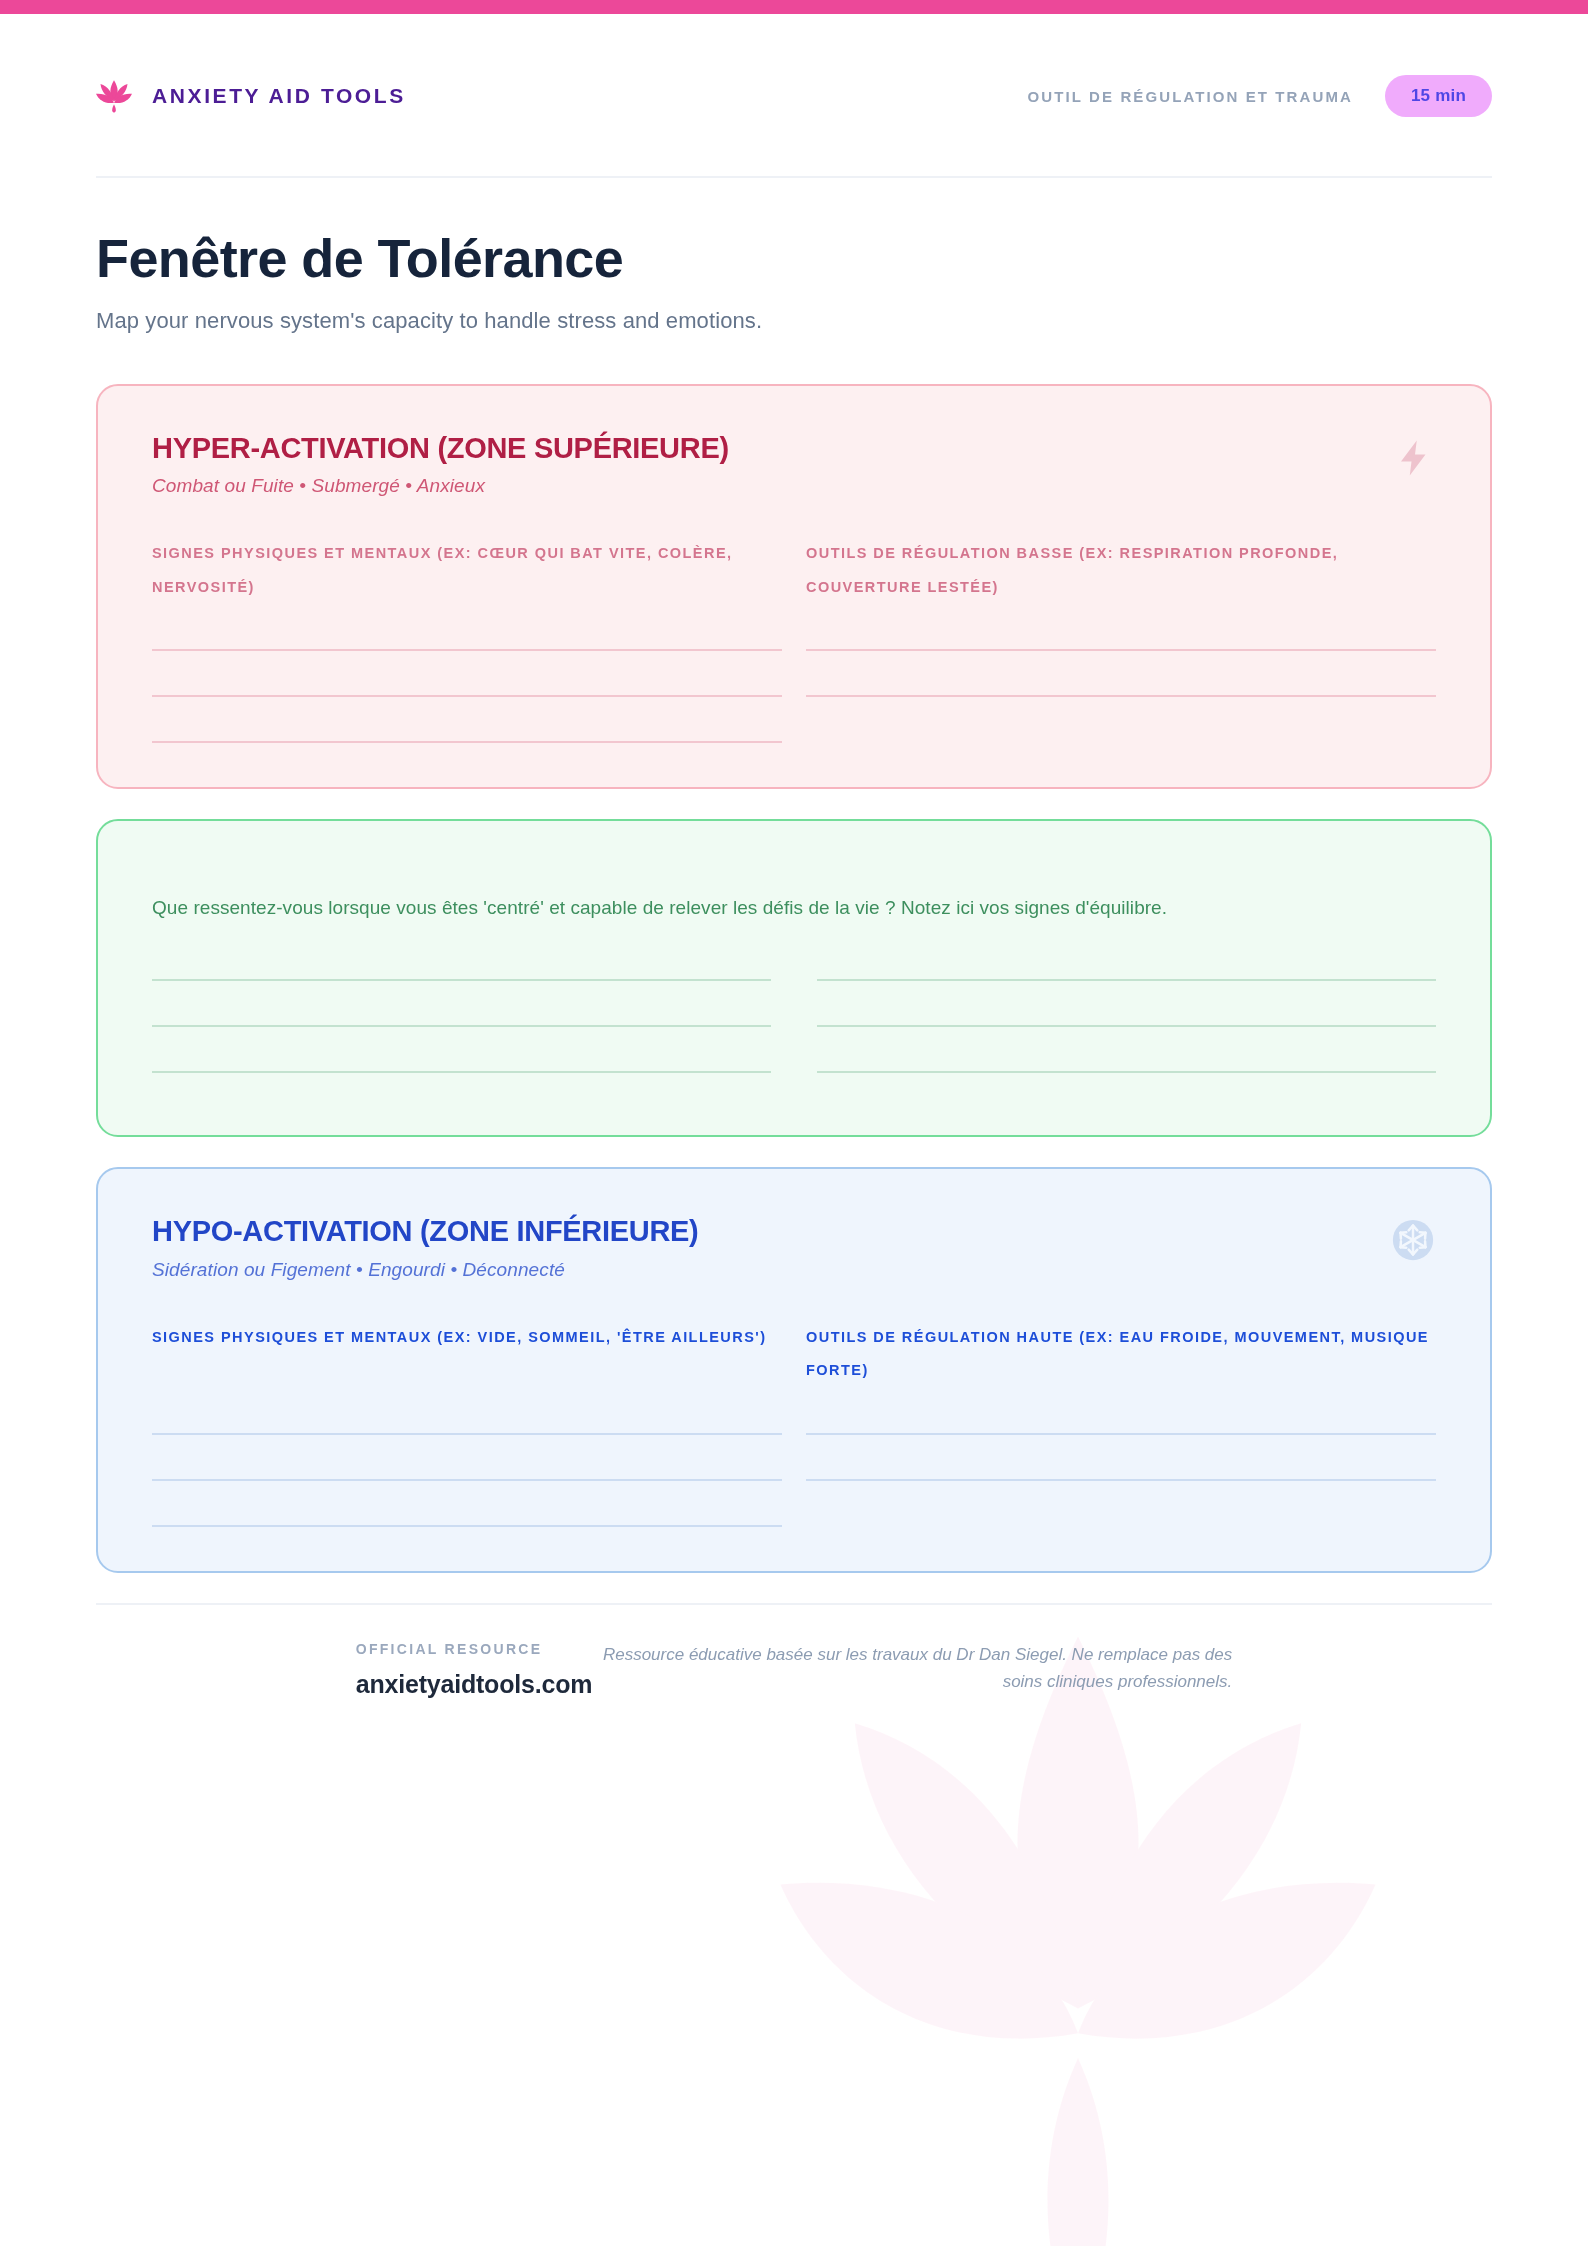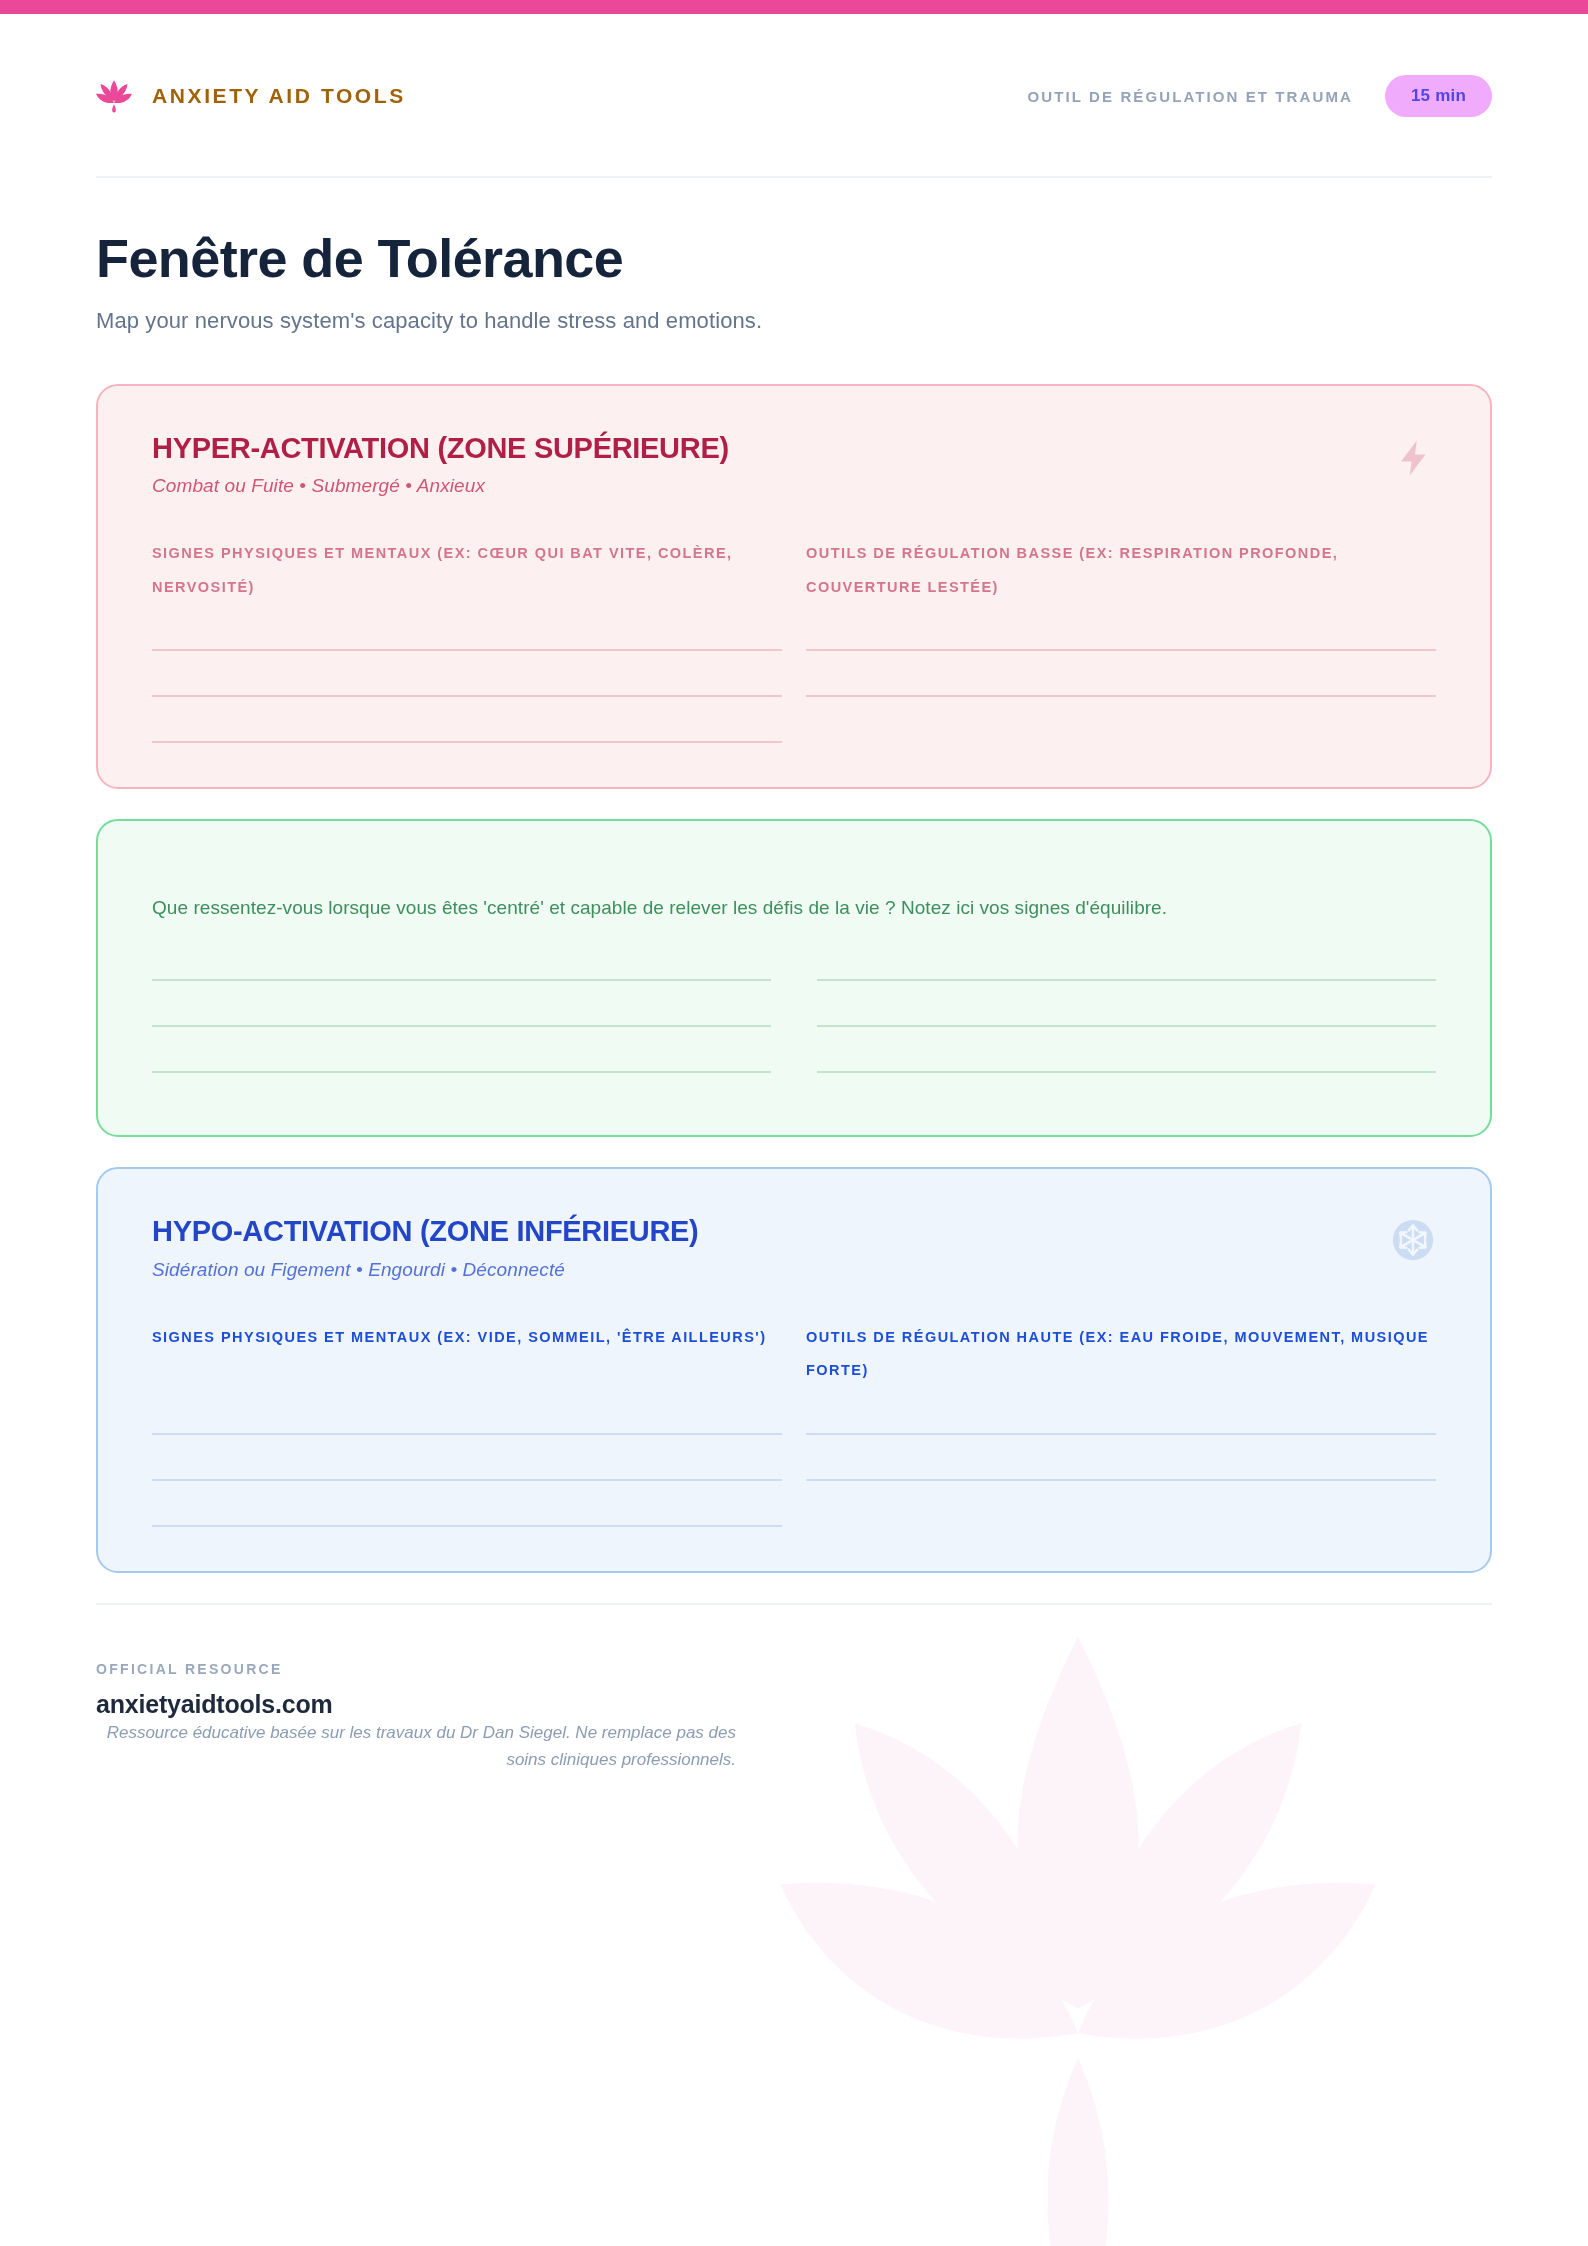--- a/index.html
+++ b/index.html
@@ -59,21 +59,21 @@
   .brand {
     display: flex;
     align-items: center;
     gap: 20px;
   }
   .brand-mark { width: 36px; height: 36px; display: block; }
   .brand-name {
     font-size: 21px;
     font-weight: bold;
     letter-spacing: 2.6px;
-    color: #a16207;
+    color: #4c1d95;
   }
   .header-right {
     display: flex;
     align-items: center;
     gap: 32px;
   }
   .header-kicker {
     font-size: 15px;
     font-weight: bold;
     letter-spacing: 2.1px;
@@ -215,22 +215,21 @@
     height: 2px;
     background: #eef1f6;
     margin: 22px 96px 0 96px;
     position: relative;
     z-index: 2;
   }
   .site-footer {
     display: flex;
     align-items: flex-start;
     justify-content: center;
-    padding-top: 56px;
-    flex-direction: column;
+    padding-top: 36px;
   }
   .footer-kicker {
     font-size: 14px;
     font-weight: bold;
     letter-spacing: 2.3px;
     color: #9aa8bd;
   }
   .footer-site {
     margin-top: 13px;
     font-size: 25px;

